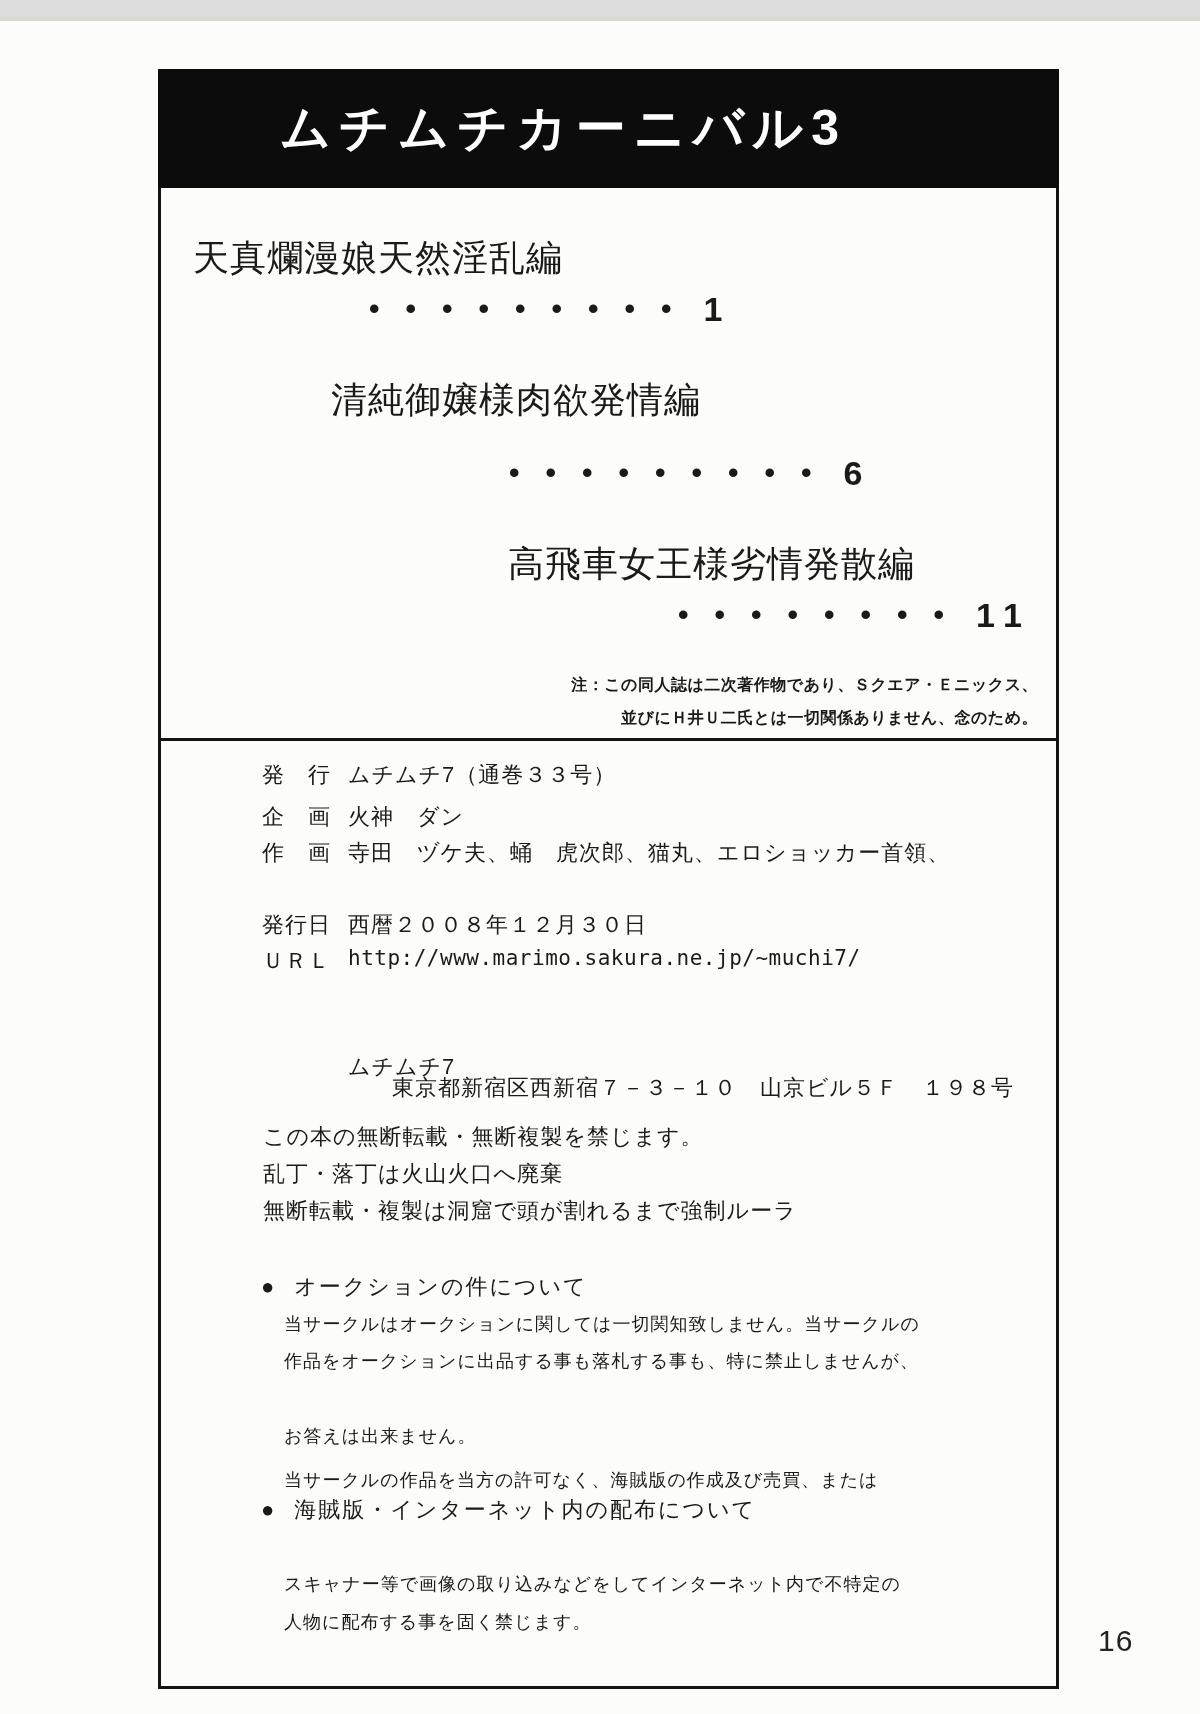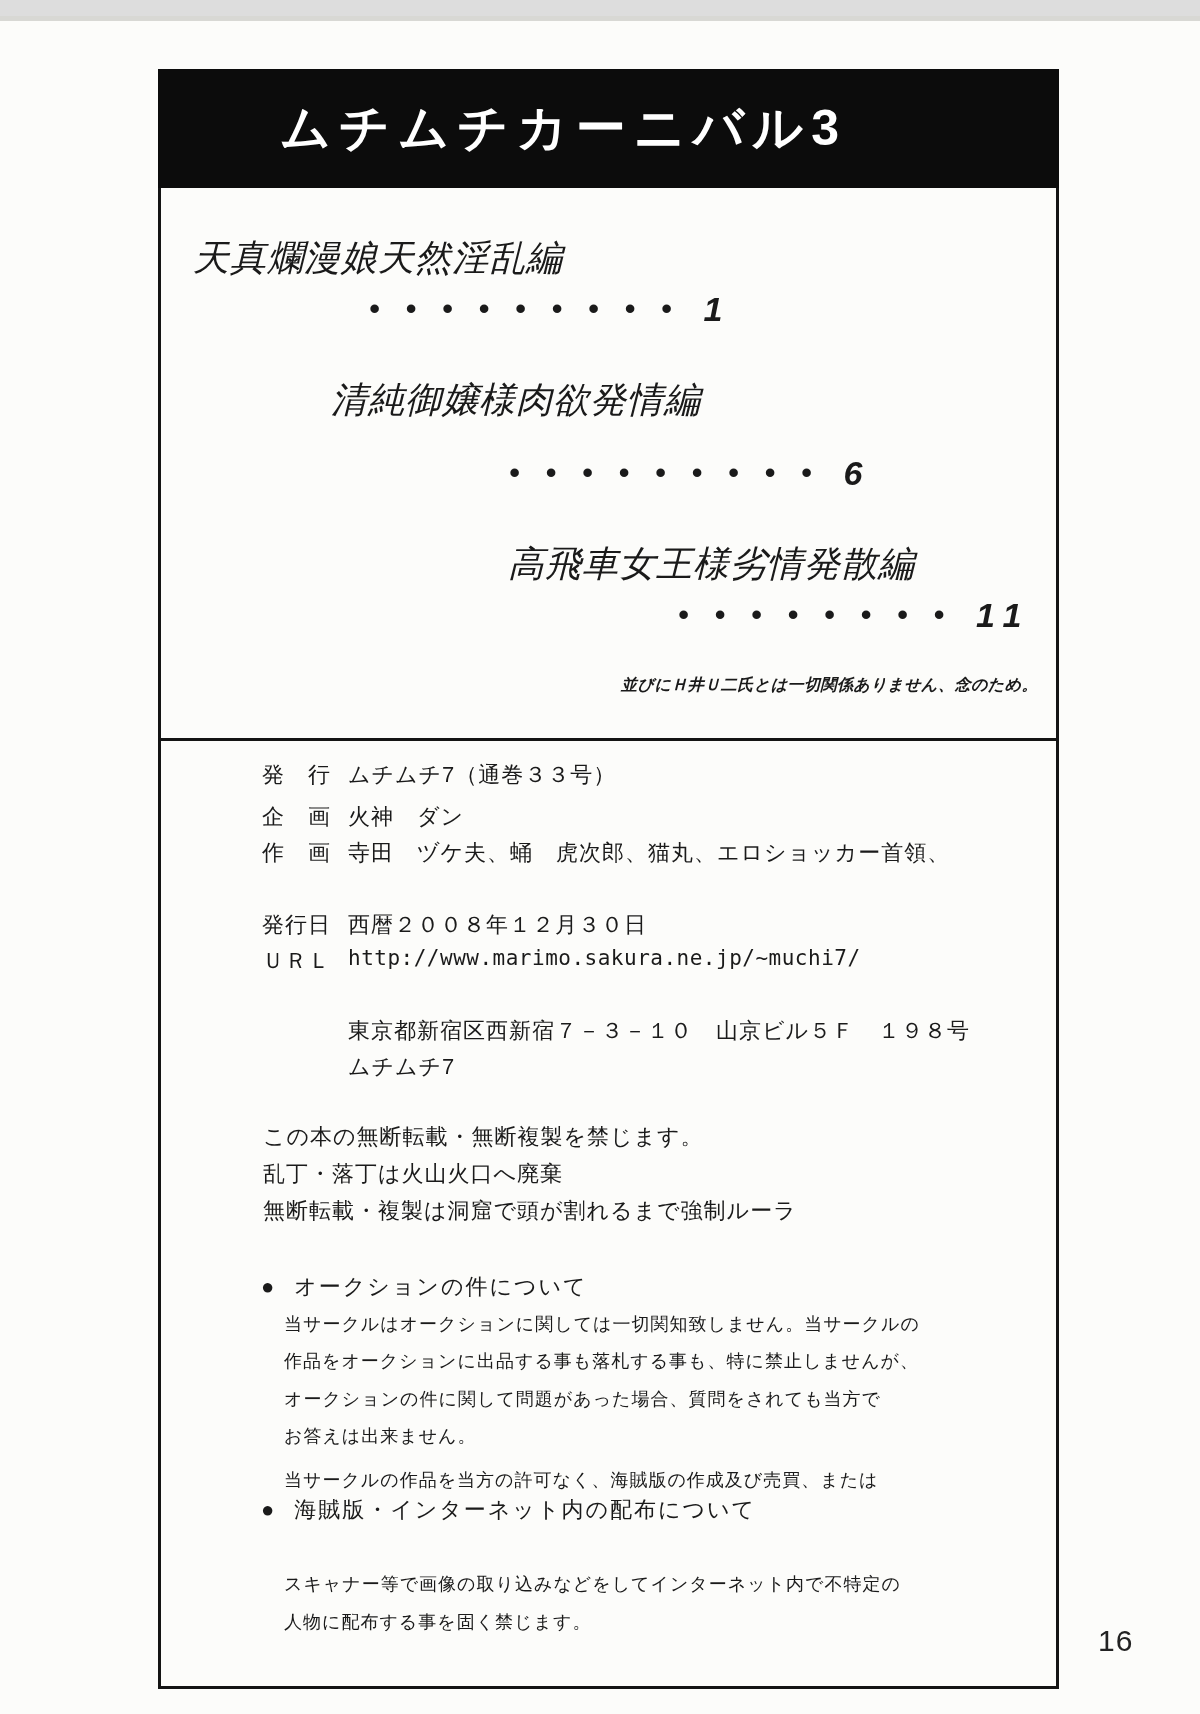--- a/index.html
+++ b/index.html
@@ -17,21 +17,21 @@
   .header-bar {
     position:absolute; left:158px; top:53px; width:901px; height:119px;
     background:#0c0c0c; box-sizing:border-box;
     display:flex; align-items:center; justify-content:center;
   }
   .header-title {
     color:#ffffff; font-size:50px; font-weight:bold; letter-spacing:8px;
     padding-right:90px; white-space:nowrap;
   }
 
-  .abs { position:absolute; white-space:nowrap;font-style:italic; }
+  .abs { position:absolute; white-space:nowrap; }
 
   .toc-title { font-size:36px; font-weight:500; letter-spacing:1px; }
   .toc-dots-row { display:flex; align-items:center; }
   .toc-dots { font-size:30px; letter-spacing:26px; line-height:1; font-weight:bold; }
   .toc-pagenum { font-size:34px; font-weight:600; margin-left:6px; line-height:1; }
   .toc-pagenum.spaced { letter-spacing:10px; }
 
   .disclaimer { left:498px; top:652px; width:540px; text-align:right;
     font-size:16px; line-height:33px; letter-spacing:0.5px; font-weight:bold; white-space:normal; }
   .disclaimer div { white-space:nowrap; }
@@ -73,20 +73,21 @@
     <span class="toc-pagenum">6</span>
   </div>
 
   <div class="abs toc-title" style="left:508px; top:524px;text-align:right;">高飛車女王様劣情発散編</div>
   <div class="abs toc-dots-row" style="left:678px; top:582px;">
     <span class="toc-dots">••••••••</span>
     <span class="toc-pagenum spaced">11</span>
   </div>
 
   <div class="abs disclaimer">
+    <div>注：この同人誌は二次著作物であり、Ｓクエア・Ｅニックス、</div>
     <div>並びにＨ井Ｕ二氏とは一切関係ありません、念のため。</div>
   </div>
 
   <div class="box bottom-box"></div>
 
   <div class="col-row" style="top:744px;">
     <span class="col-label">発　行</span>
     <span class="col-value">ムチムチ7（通巻３３号）</span>
   </div>
   <div class="col-row" style="top:786px;">
@@ -98,40 +99,39 @@
     <span class="col-value">寺田　ヅケ夫、蛹　虎次郎、猫丸、エロショッカー首領、</span>
   </div>
   <div class="col-row" style="top:894px;">
     <span class="col-label">発行日</span>
     <span class="col-value">西暦２００８年１２月３０日</span>
   </div>
   <div class="col-row" style="top:930px;">
     <span class="col-label">ＵＲＬ</span>
     <span class="col-value mono">http://www.marimo.sakura.ne.jp/~muchi7/</span>
   </div>
-  <div class="col-row" style="top:1000px;">
+  <div class="col-row" style="top:1057px;gap:44px;">
     <span class="col-label"></span>
     <span class="col-value">東京都新宿区西新宿７－３－１０　山京ビル５Ｆ　１９８号</span>
   </div>
   <div class="col-row" style="top:1036px;">
     <span class="col-label"></span>
     <span class="col-value">ムチムチ7</span>
   </div>
 
   <div class="notice" style="top:1106px;">この本の無断転載・無断複製を禁じます。</div>
   <div class="notice" style="top:1143px;">乱丁・落丁は火山火口へ廃棄</div>
   <div class="notice" style="top:1180px;">無断転載・複製は洞窟で頭が割れるまで強制ルーラ</div>
 
   <div class="section-heading" style="top:1256px;">
     <span class="section-bullet">●</span>
     <span class="section-heading-text">オークションの件について</span>
   </div>
   <div class="section-line" style="top:1296px;">当サークルはオークションに関しては一切関知致しません。当サークルの</div>
   <div class="section-line" style="top:1333px;">作品をオークションに出品する事も落札する事も、特に禁止しませんが、</div>
-  <div class="section-line" style="top:1371px;">オークションの件に関して問題があった場合、質問をされても当方で</div>
   <div class="section-line" style="top:1408px;">お答えは出来ません。</div>
 
   <div class="section-heading" style="top:1479px;">
     <span class="section-bullet">●</span>
     <span class="section-heading-text">海賊版・インターネット内の配布について</span>
   </div>
   <div class="section-line" style="top:1452px;">当サークルの作品を当方の許可なく、海賊版の作成及び売買、または</div>
   <div class="section-line" style="top:1556px;">スキャナー等で画像の取り込みなどをしてインターネット内で不特定の</div>
   <div class="section-line" style="top:1594px;">人物に配布する事を固く禁じます。</div>
 

